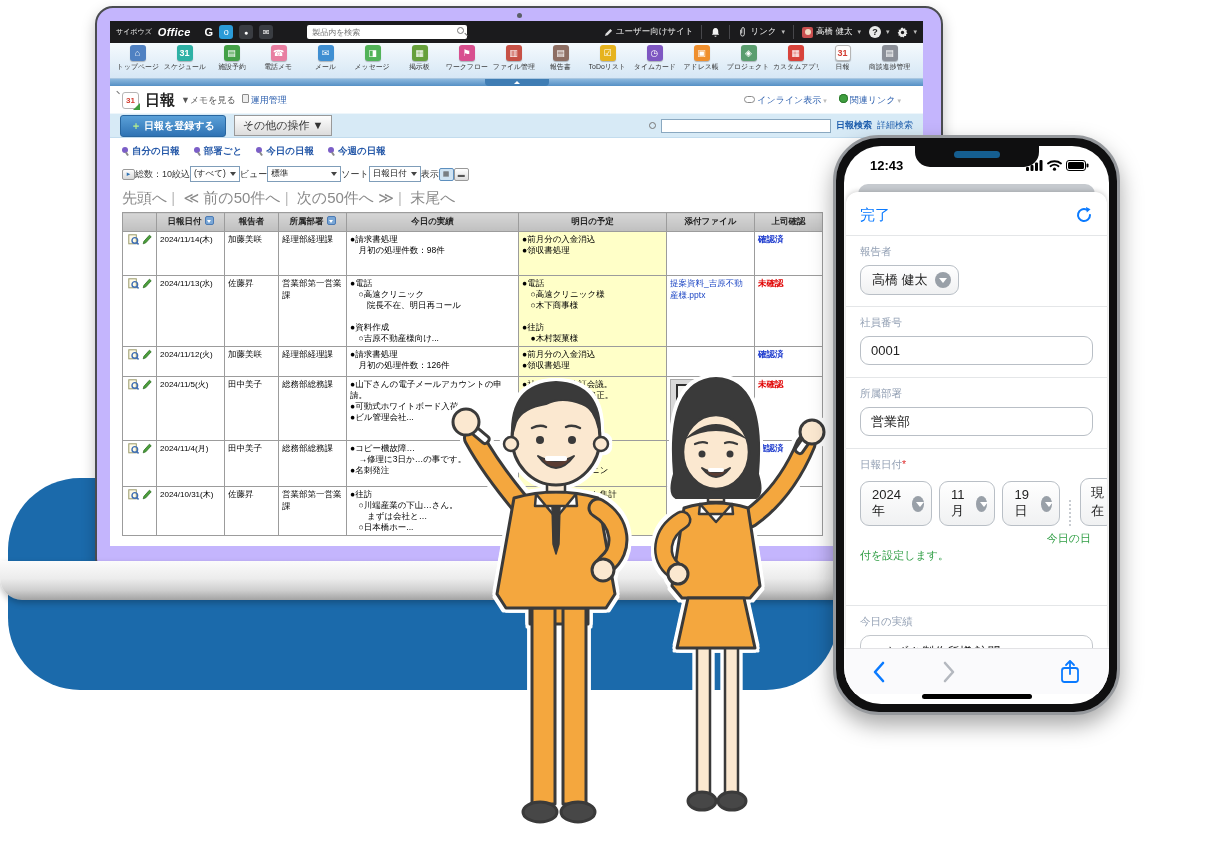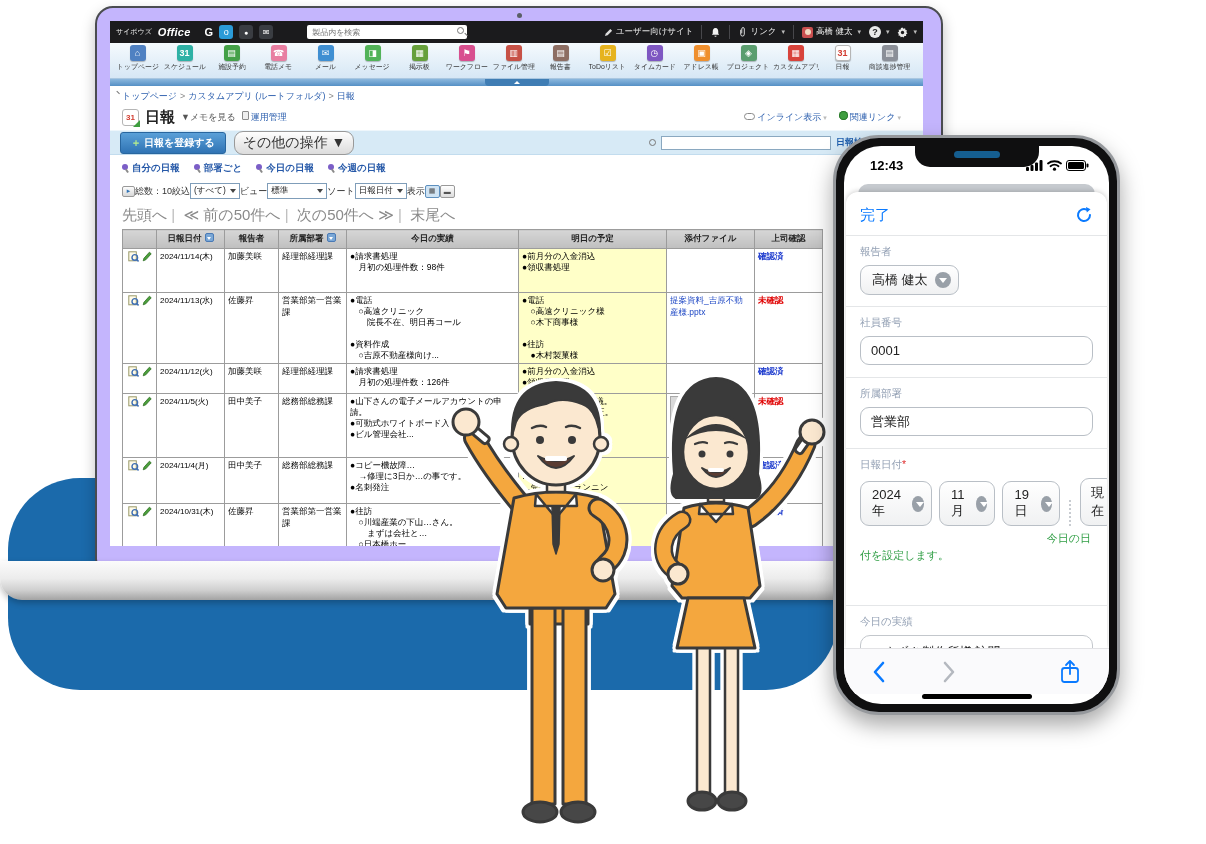--- a/index.html
+++ b/index.html
@@ -90,22 +90,22 @@
     margin-right:2px; box-shadow:inset 0 0 0 1px #2d7a2d; }
   .ico-clip { display:inline-block; width:7px; height:9px; border:1.3px solid #8a8a8a;
     border-radius:1px; margin-right:2px; background:#eee; }
 
   .actionbar { display:flex; align-items:center; height:25px; background:#d7eaf6;
     border-top:1px solid #eef6fb; border-bottom:1px solid #c2dcee; padding:0 10px; gap:8px; }
   .btn-primary { display:inline-flex; align-items:center; gap:3px; color:#fff; font-size:10px;
     font-weight:bold; background:linear-gradient(#5aa0d8,#2f73b4); border:1px solid #28669f;
     border-radius:3px; padding:3px 10px; cursor:default; }
   .plus { color:#b8f08c; font-weight:bold; }
-  .btn-secondary { font-size:14px; color:#333; background:linear-gradient(#fefefe,#dcdcdc);
-    border:1px solid #999; border-radius:9px; padding:2px 8px; cursor:default; }
+  .btn-secondary { font-size:11px; color:#333; background:linear-gradient(#fefefe,#dcdcdc);
+    border:1px solid #999; border-radius:0; padding:2px 8px; cursor:default; }
   .ab-right { margin-left:auto; display:flex; align-items:center; gap:5px; }
   .ab-right input { width:170px; height:14px; border:1px solid #8aa8c0; font-size:9px;
     padding:0 3px; outline:none; }
   .link-strong { font-size:9px; font-weight:bold; color:#1f5fae; }
   .link-normal { font-size:9px; color:#1f5fae; }
 
   .filter-row { display:flex; gap:14px; padding:7px 0 4px 12px; }
   .filter-link { display:inline-flex; align-items:center; gap:3px; font-size:9.5px;
     font-weight:bold; color:#2558a8; cursor:default; }
   .pin { position:relative; width:7px; height:9px; display:inline-block; }
@@ -340,23 +340,20 @@
           </div>
         </div>
       <div class="collapse-strip">
         <div class="collapse-tab">
             <span class="tri-up"></span>
           </div>
       </div>
 
       <div class="content">
 
-        <div class="crumbs">
-          <a>トップページ</a><span class="crumb-sep">&gt;</span><a>カスタムアプリ (ルートフォルダ)</a><span class="crumb-sep">&gt;</span><a>日報</a>
-        </div>
 
         <div class="title-row">
           <span class="app-big-icon">31</span>
           <span class="page-title">日報</span>
           <span class="title-link">▼メモを見る</span>
           <span class="title-link blue"><span class="ico-clip"></span><span>運用管理</span></span>
           <span class="title-right">
             <span class="caret"><span class="ico-inline"></span><span>インライン表示</span></span>
             <span class="caret"><span class="ico-globe"></span><span>関連リンク</span></span>
           </span>
@@ -409,21 +406,21 @@
 
         <div class="controls-row">
           <span class="ctl-ico">▸</span>
           <span><span>総数：</span><span>10</span></span>
           <span>絞込</span>
           <span class="lselect">
               <span>(すべて)</span>
               <span class="tri-dn"></span>
             </span>
           <span>ビュー</span>
-          <span class="lselect" style="width:60px;justify-content:space-between;">
+          <span class="lselect" style="width:74px;justify-content:space-between;">
               <span>標準</span>
               <span class="tri-dn"></span>
             </span>
           <span>ソート</span>
           <span class="lselect">
               <span>日報日付</span>
               <span class="tri-dn"></span>
             </span>
           <span>表示</span>
           <span class="disp-btn active">▦</span>

